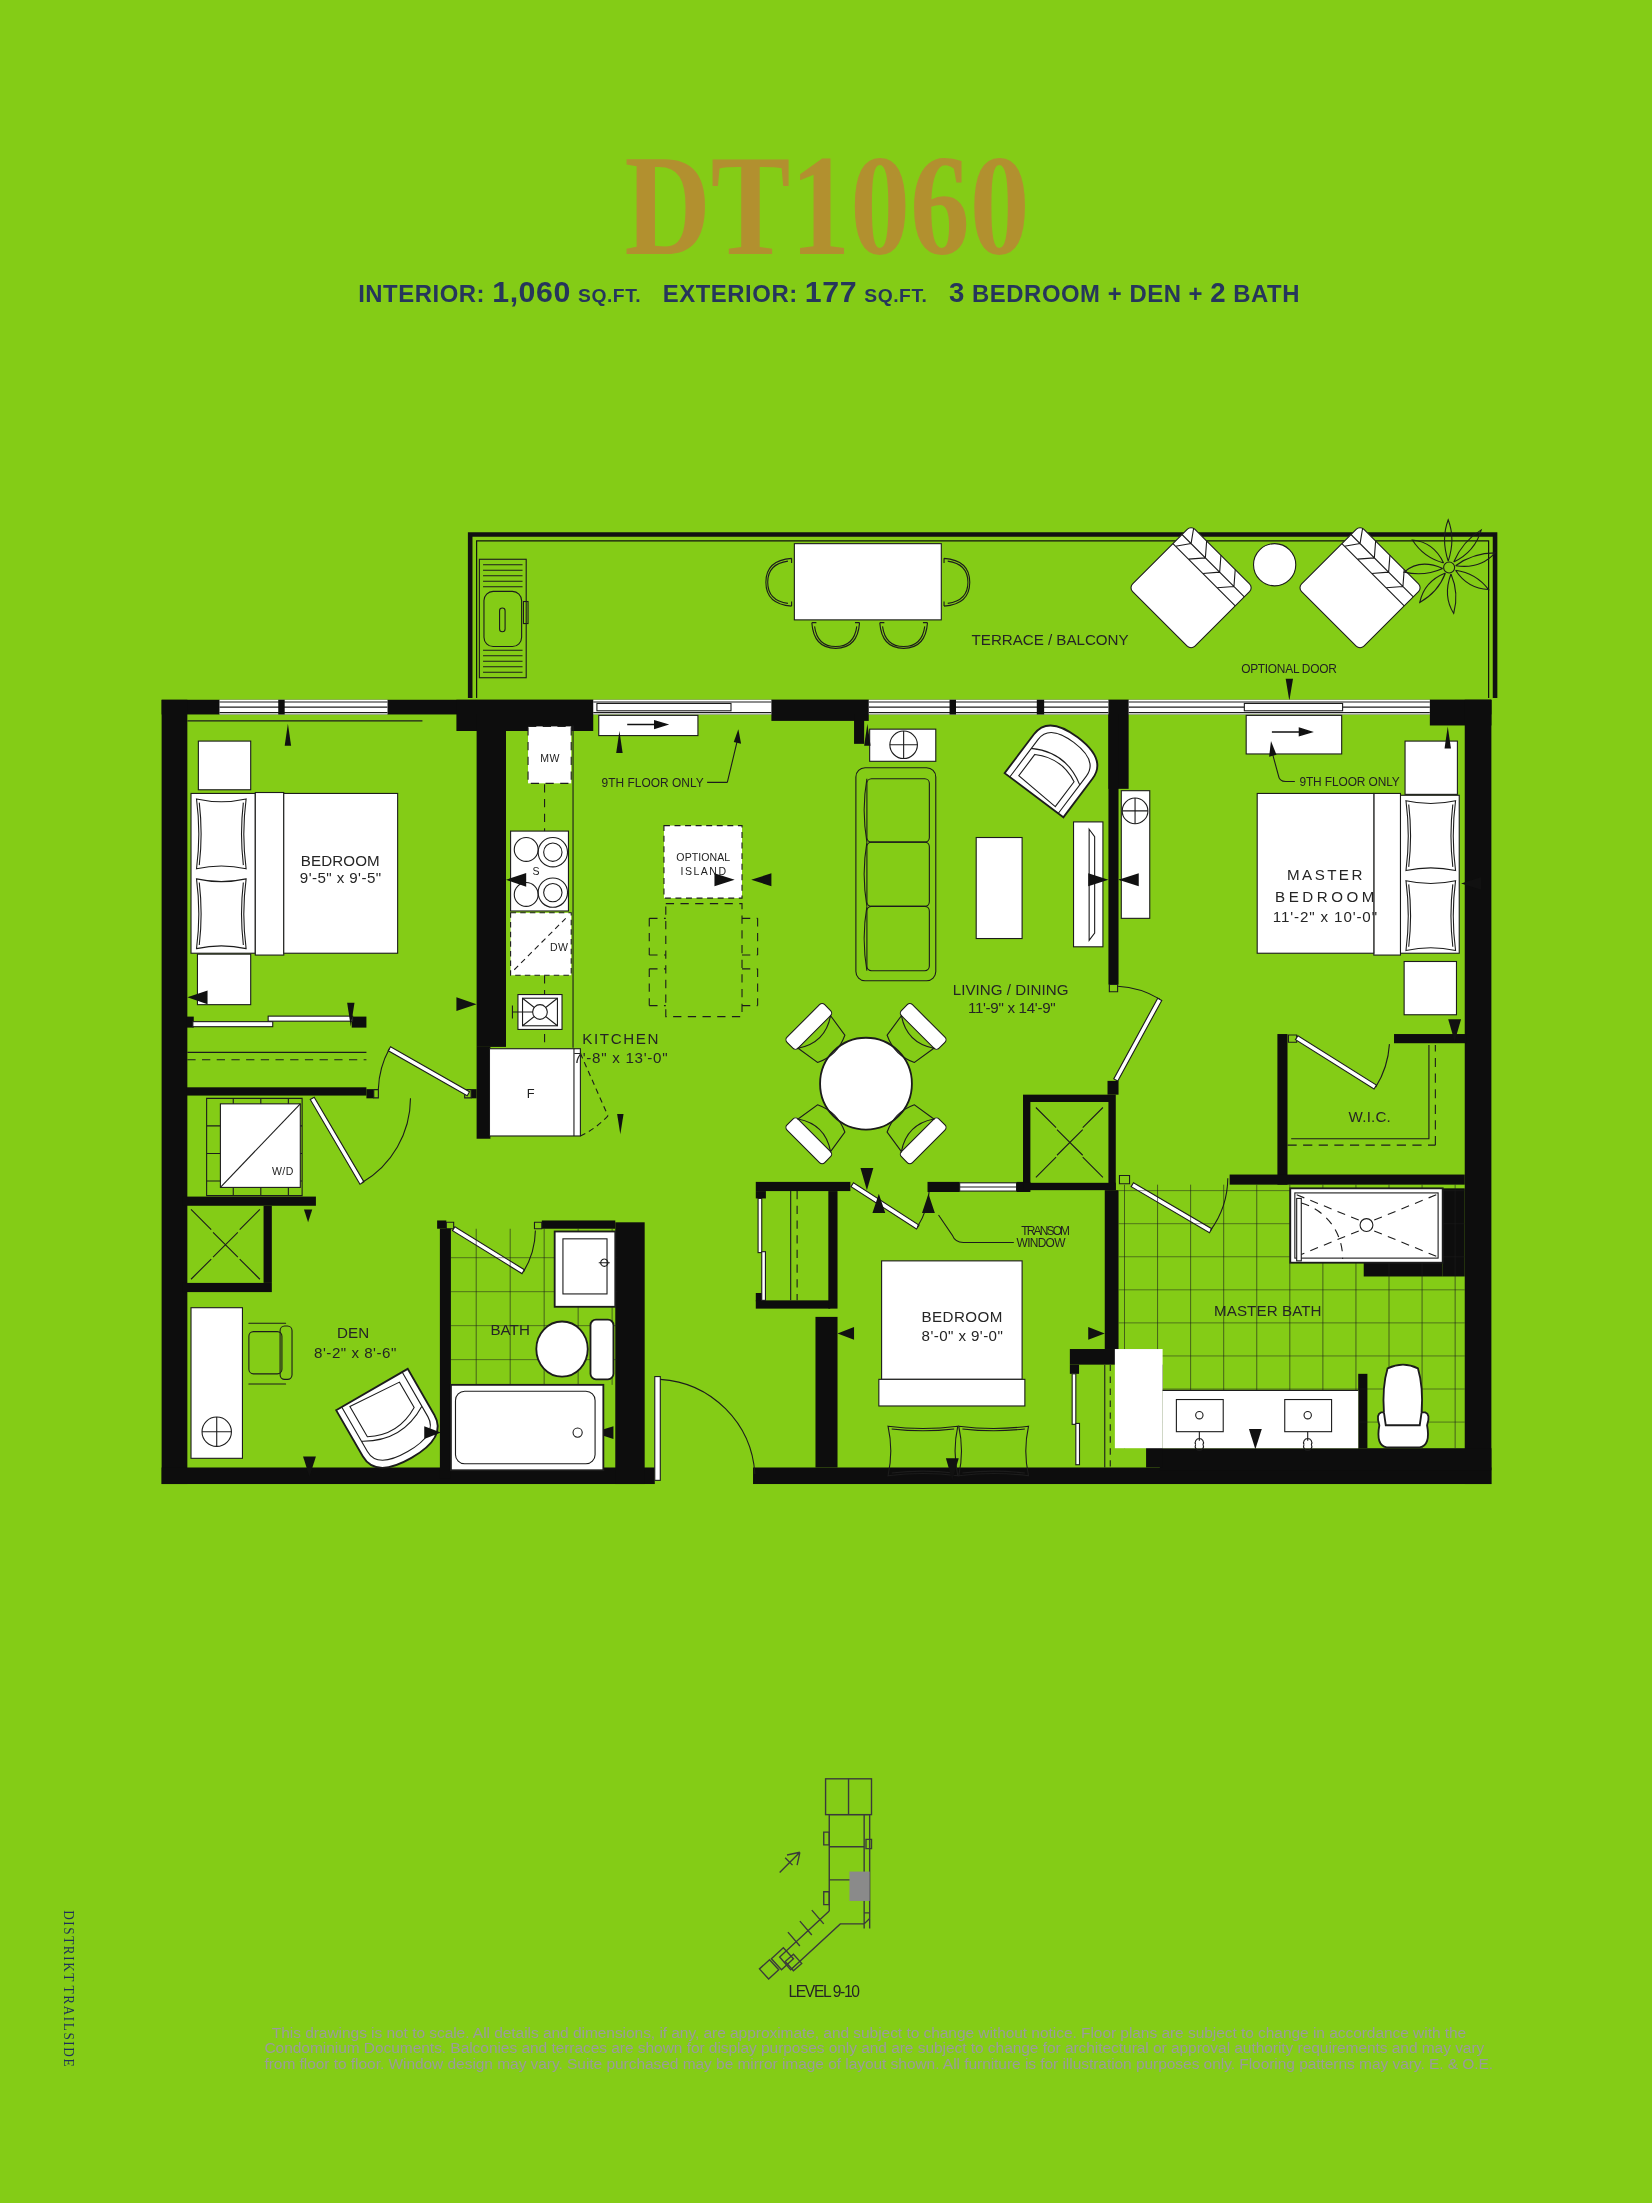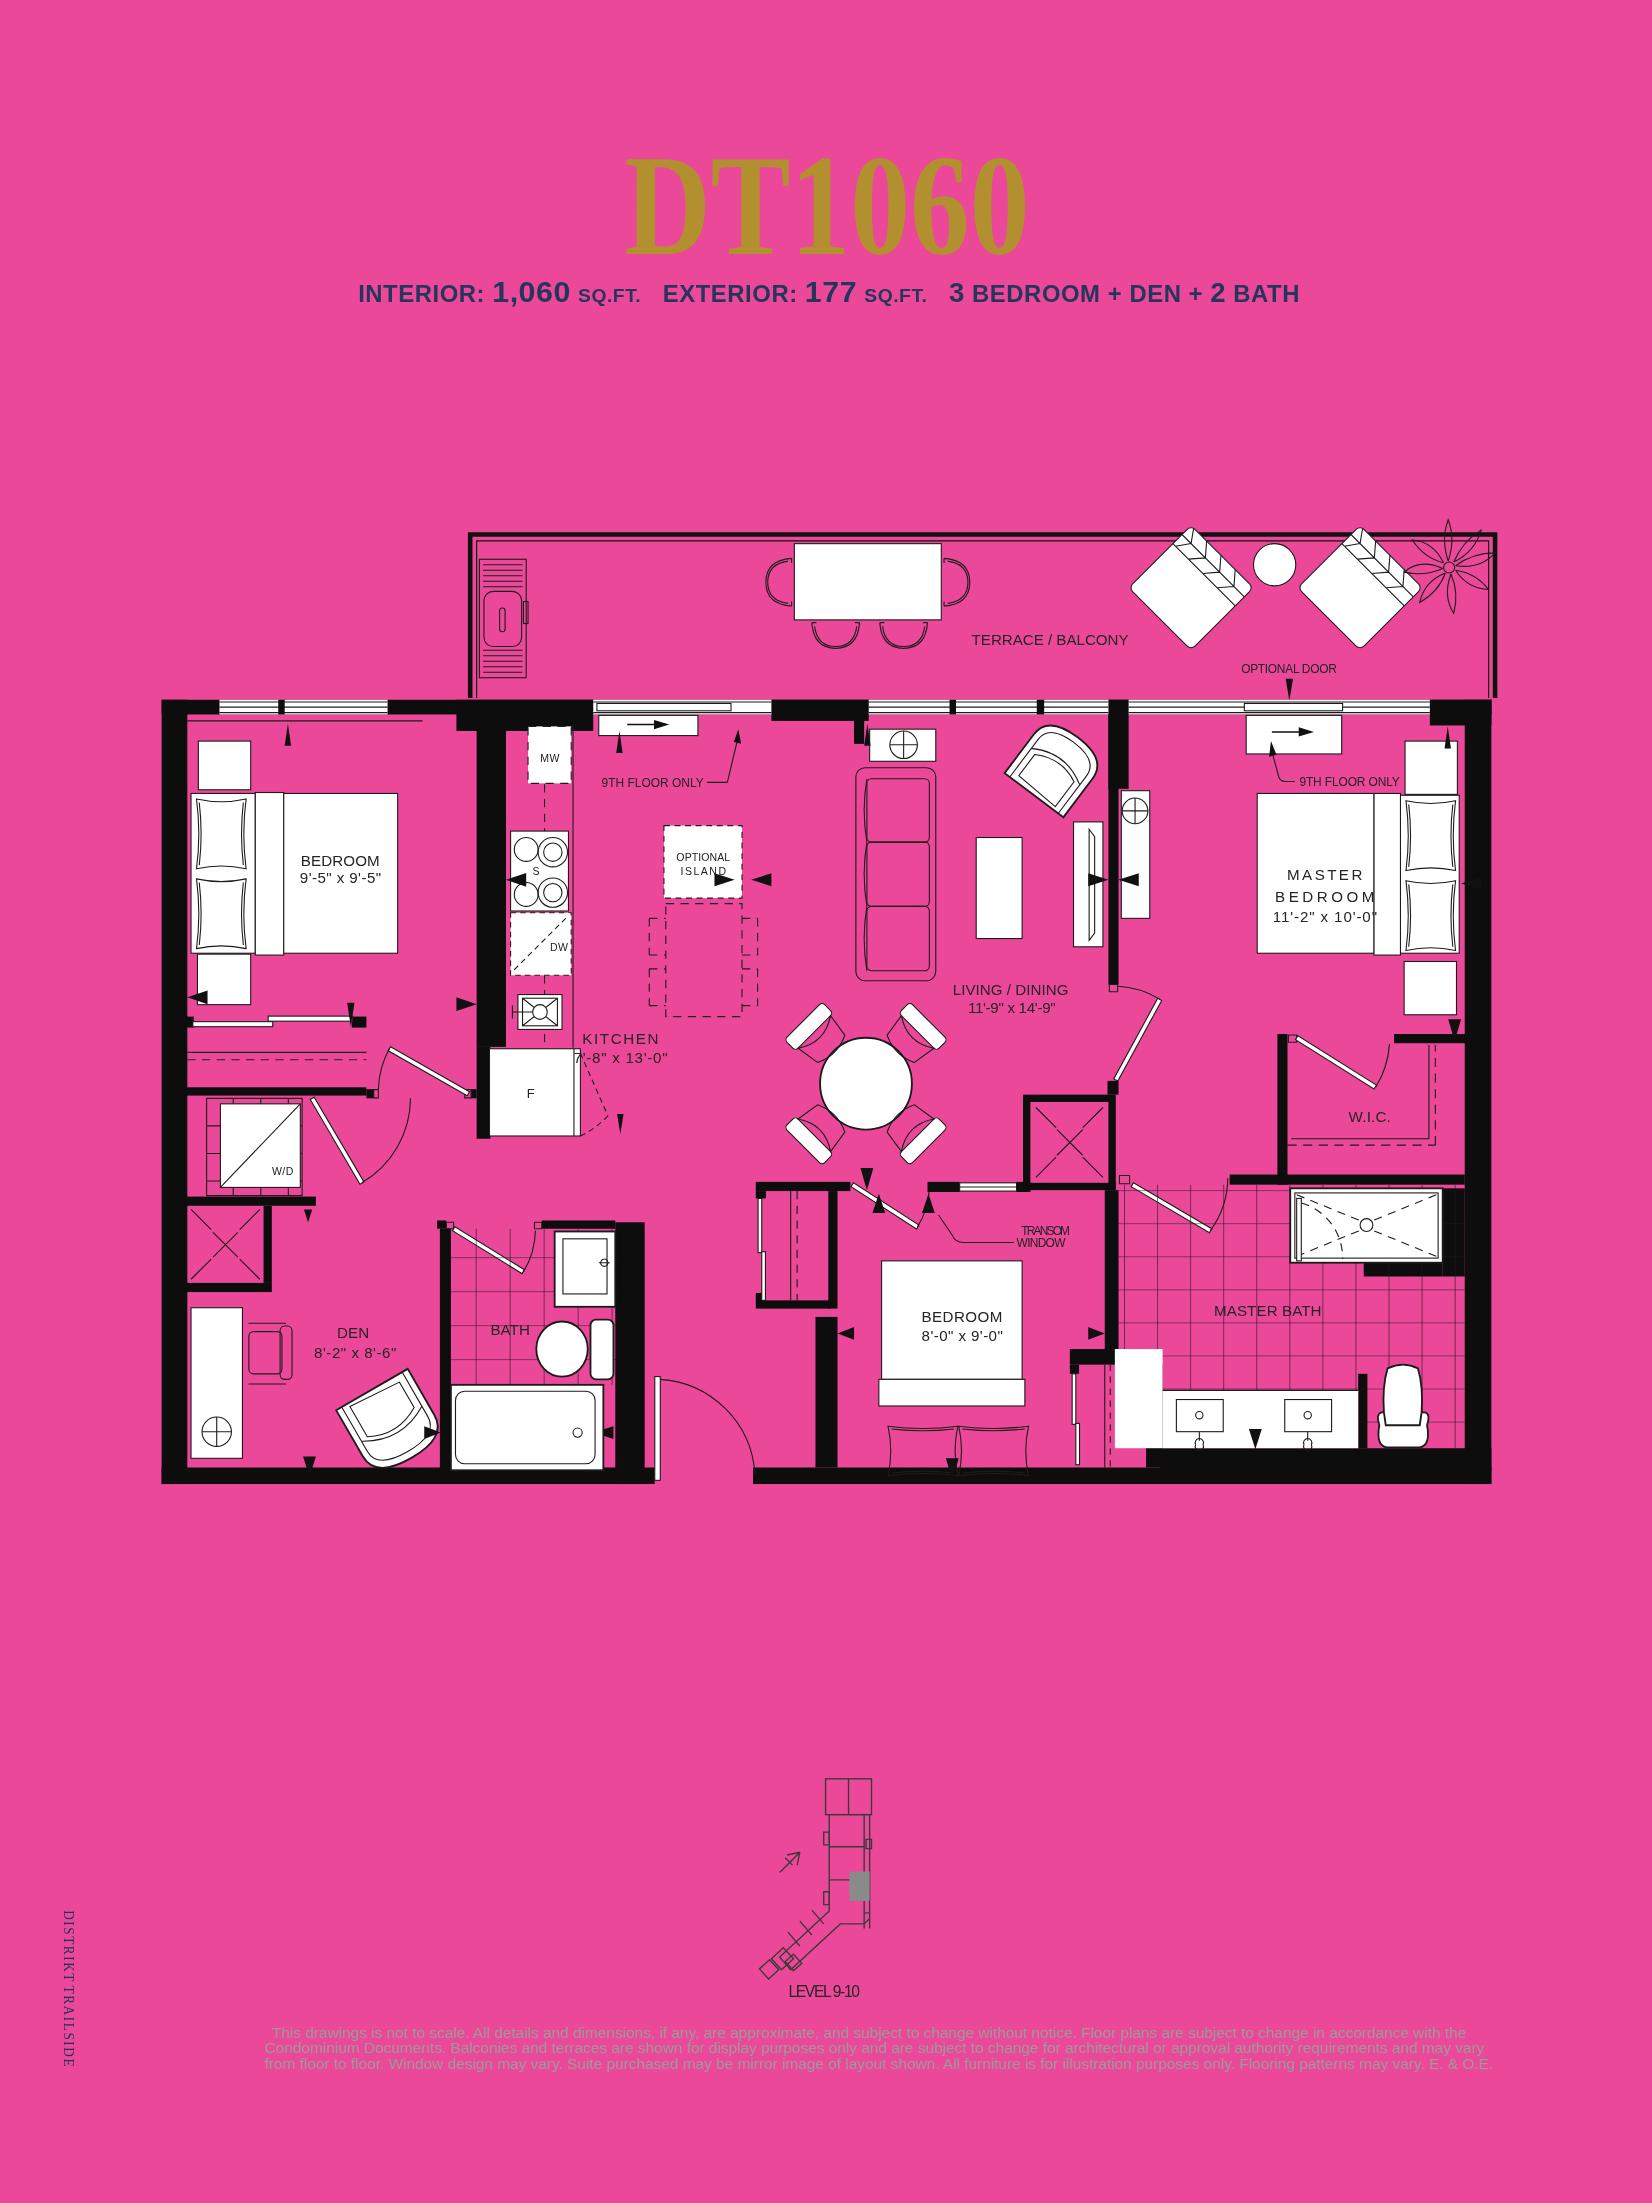--- a/index.html
+++ b/index.html
@@ -1,16 +1,16 @@
 <!DOCTYPE html>
 <html style="font-size:14.7px"><head>
 <meta charset="utf-8">
 <style>
 html,body{margin:0;padding:0;background:#fff;}
-#page{position:relative;width:1653px;height:2204px;background:#ec4899;overflow:hidden;}
+#page{position:relative;width:1653px;height:2204px;background:#84cc16;overflow:hidden;}
 svg{position:absolute;left:0;top:0;}
 text{font-family:"Liberation Sans",sans-serif;}
 .w{fill:#0d0d0d;}
 .tn{fill:none;stroke:#1c1c1c;stroke-width:1.2;}
 .fw{fill:#ffffff;stroke:#1c1c1c;stroke-width:2;}
 .fwt{fill:#ffffff;stroke:#1c1c1c;stroke-width:1.2;}
 .ds{stroke-dasharray:9 7;}
 .lbl{font-size:16.5px;letter-spacing:1px;fill:#252525;text-anchor:middle;}
 .dim{font-size:16.5px;letter-spacing:0.5px;fill:#252525;text-anchor:middle;}
 .sm{font-size:13px;letter-spacing:0.8px;fill:#222;text-anchor:middle;}

